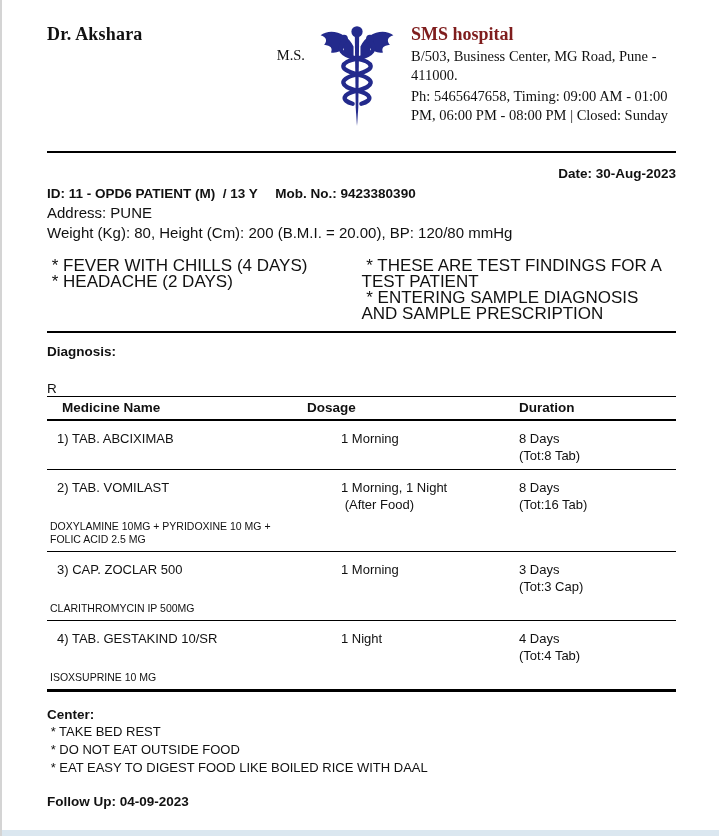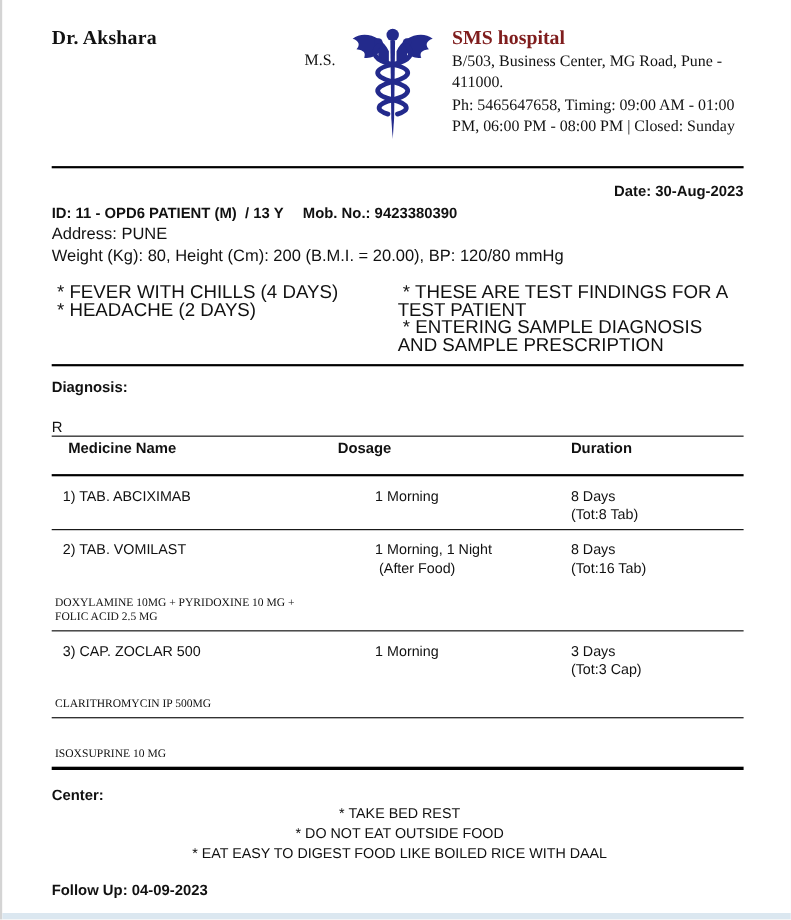--- a/index.html
+++ b/index.html
@@ -57,42 +57,42 @@
   .bold { font-weight: bold; }
   .diagnosis .pre { margin-top: 3px; font-size: 13px; }
 
   .rx { margin-top: 22px; font-size: 13.5px; }
 
   
   .med-table { border-top: 1.5px solid #000; }
   .med-head {
     display: grid; grid-template-columns: 250px 210px 1fr;
     border-bottom: 2px solid #000;
-    padding: 3px 0 16px;
+    padding: 3px 0 4px;
   }
   .med-head > div { font-size: 13.5px; font-weight: bold; }
   .mh1 { padding-left: 15px; }
   .mh2 { padding-left: 10px; }
   .mh3 { padding-left: 12px; }
   .med-row { border-bottom: 1.5px solid #000; padding: 9px 0 5px; }
   .med-row:last-child { border-bottom: 3px solid #000; }
   .med-grid { display: grid; grid-template-columns: 250px 210px 1fr; }
   .mc { font-size: 13px; line-height: 17px; }
   .mc1 { padding-left: 10px; }
   .mc2 { padding-left: 8px; margin-left: 36px; }
   .mc3 { padding-left: 12px; }
   .med-comp {
     font-size: 10.5px; line-height: 13px;
-    max-width: 235px; padding-left: 3px; margin-top: 17px; font-family: Liberation Serif, serif;
+    max-width: 235px; padding-left: 3px; margin-top: 7px;
   }
   .med-comp:empty { margin-top: 0; }
 
   
   .advice { margin-top: 15px; font-size: 13.5px; }
-  .advice .pre { margin-top: 2px; font-size: 13px; line-height: 16px; text-align: center; }
+  .advice .pre { margin-top: 2px; font-size: 13px; line-height: 16px; }
   .follow-up { margin-top: 18px; font-size: 13.5px; font-weight: bold; }
 
   .bottom-strip {
     position: absolute; left: 0; bottom: 0;
     width: 100%; height: 6px; background: #dbe7f0;
   }
 </style>
 </head>
 <body>
 
@@ -205,20 +205,31 @@
           </div>
           <div class="mc mc3">
             <div>3 Days</div>
             <div>(Tot:3 Cap)</div>
           </div>
         </div>
         <div class="med-comp">CLARITHROMYCIN IP 500MG</div>
       </div>
 
       <div class="med-row">
+        <div class="med-grid">
+          <div class="mc mc1">4) TAB. GESTAKIND 10/SR</div>
+          <div class="mc mc2">
+            <div>1 Night</div>
+            <div class="pre"></div>
+          </div>
+          <div class="mc mc3">
+            <div>4 Days</div>
+            <div>(Tot:4 Tab)</div>
+          </div>
+        </div>
         <div class="med-comp">ISOXSUPRINE 10 MG</div>
       </div>
     </section>
 
     <section class="advice">
       <div class="bold">Center:</div>
       <div class="pre"> * TAKE BED REST</div>
       <div class="pre"> * DO NOT EAT OUTSIDE FOOD</div>
       <div class="pre"> * EAT EASY TO DIGEST FOOD LIKE BOILED RICE WITH DAAL</div>
     </section>

